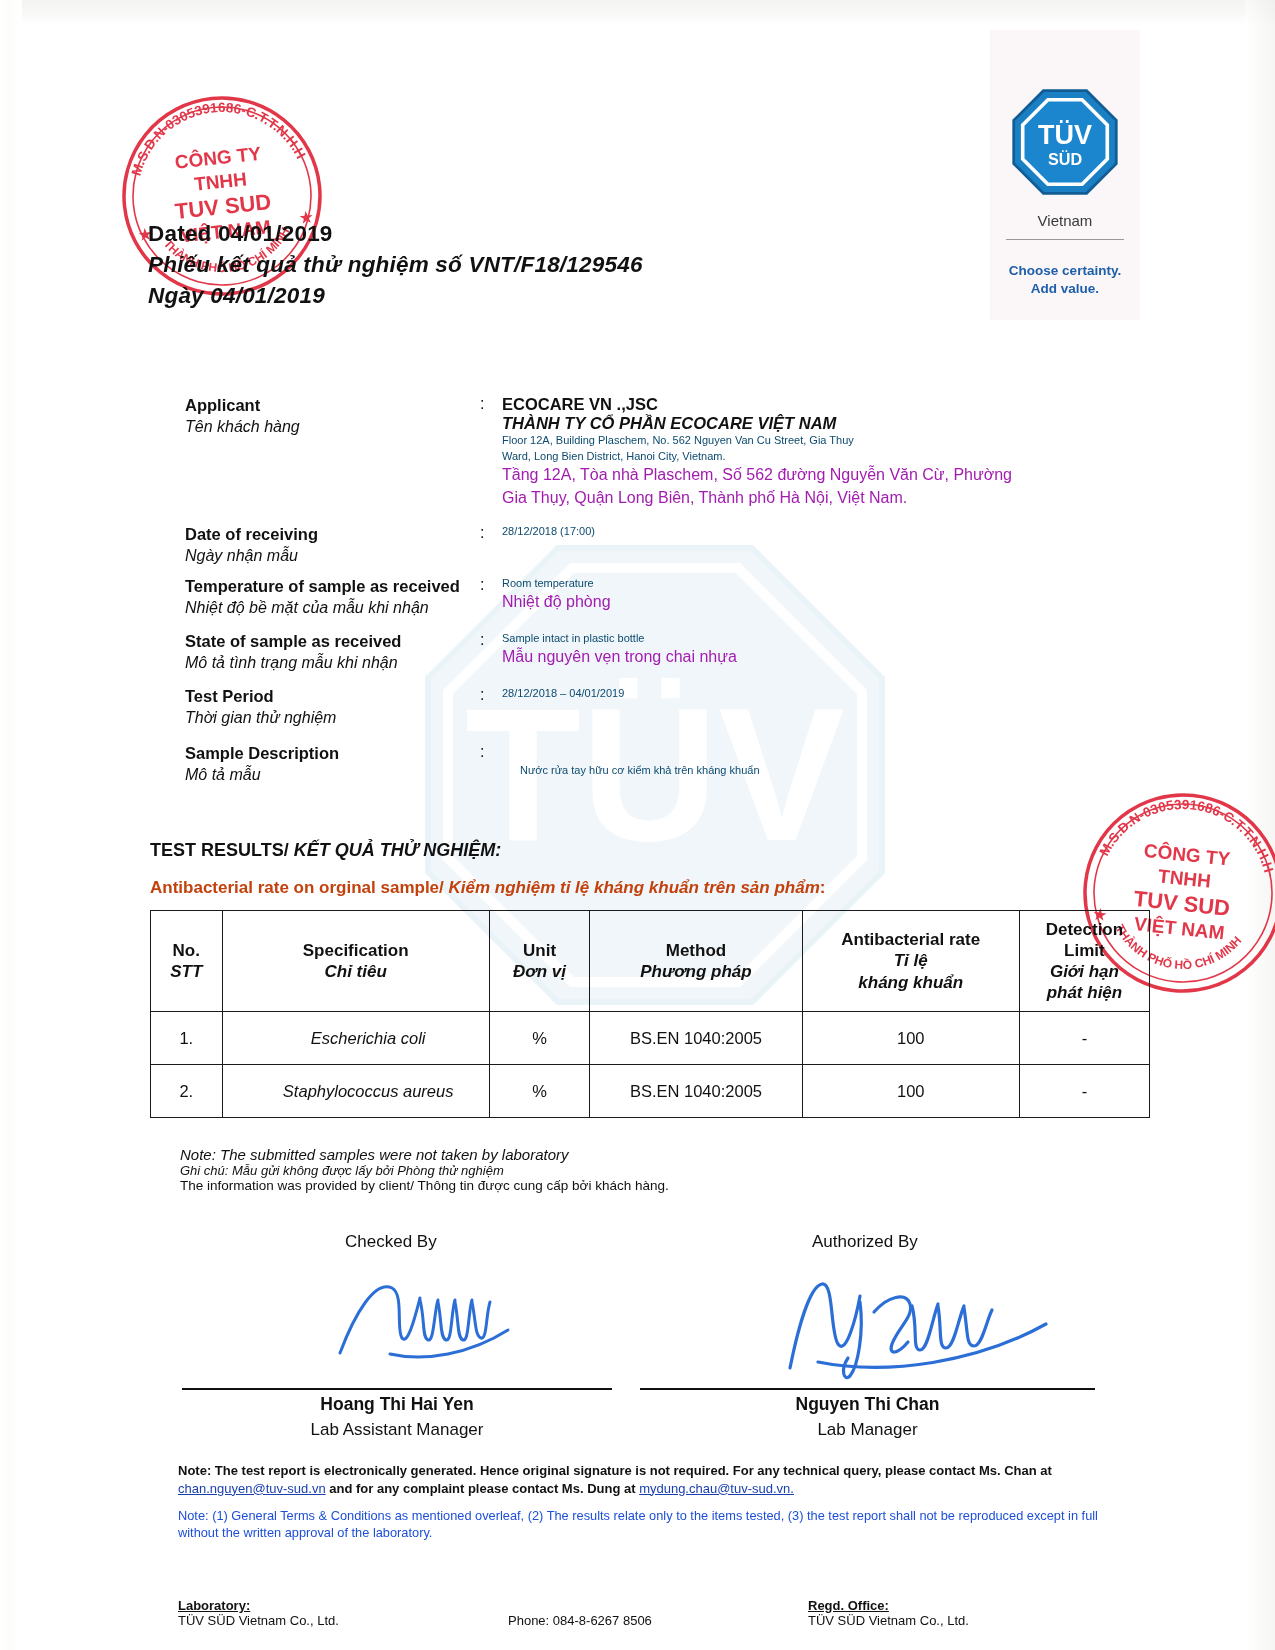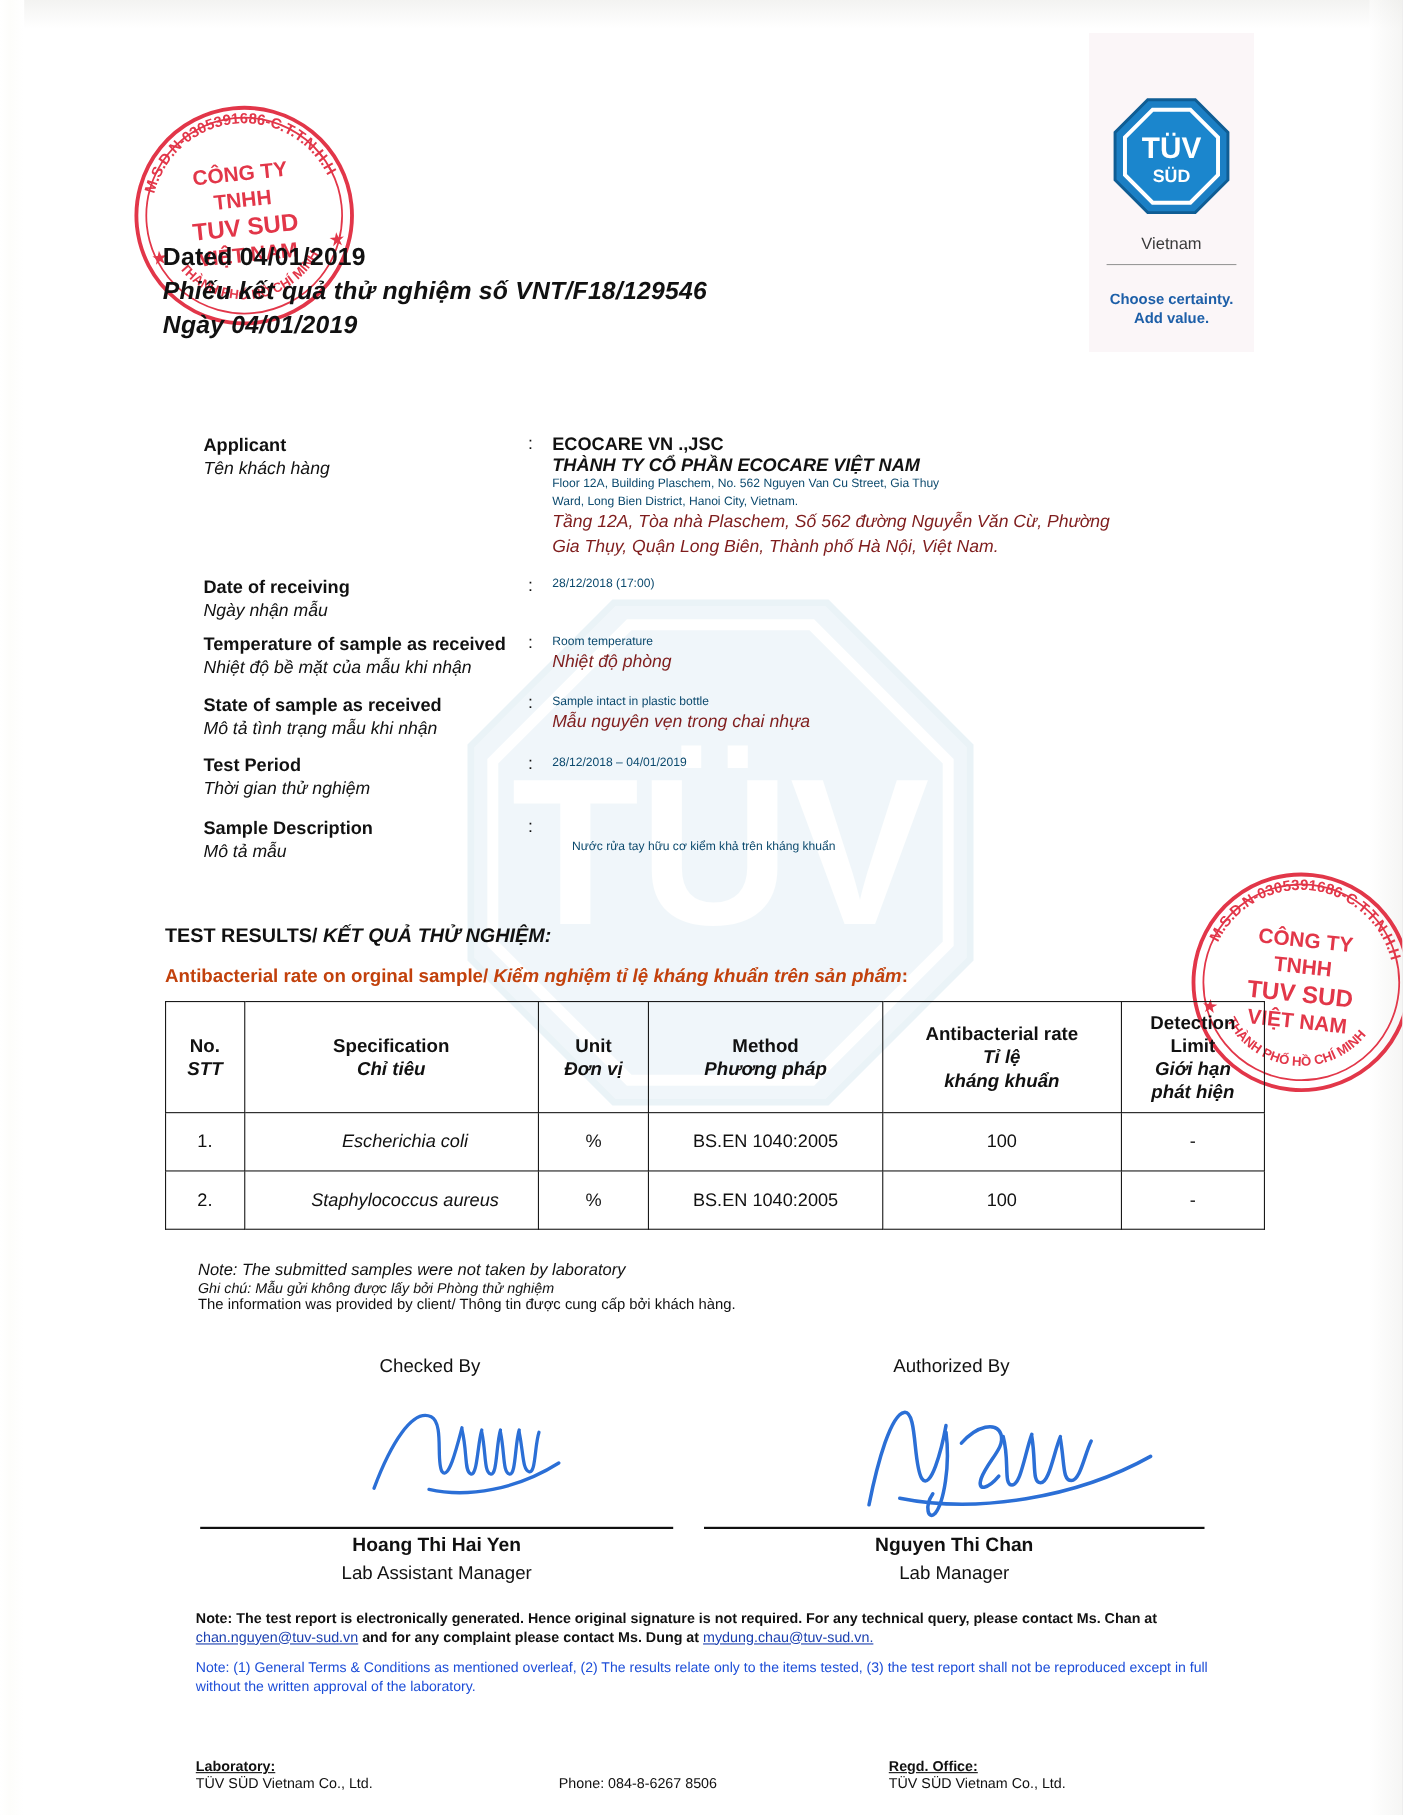--- a/index.html
+++ b/index.html
@@ -121,21 +121,21 @@
     width: 330px;
     flex: 0 0 330px;
     padding-left: 35px;
     box-sizing: border-box;
   }
   .lbl-en { font-size: 16.5px; font-weight: bold; color: #111; line-height: 1.3; }
   .lbl-vi { font-size: 16px; font-style: italic; color: #111; line-height: 1.35; }
   .info-colon { width: 22px; flex: 0 0 22px; font-size: 16px; color:#111; }
   .info-val { flex: 1; }
   .val-en { font-size: 11px; color: #0c4a6e; line-height: 1.42; }
-  .val-vi { font-size: 16px; font-style: italic; color: #7f1d1d; line-height: 1.42; }
+  .val-vi { font-size: 16px; color: #a21caf; line-height: 1.42; }
   .val-strong { font-size: 16.5px; font-weight: bold; color: #111; }
   .val-strong-it { font-size: 16.5px; font-weight: bold; font-style: italic; color: #111; }
 
   
   .results-head {
     position: absolute;
     left: 150px;
     top: 840px;
     font-size: 18px;
     font-weight: bold;

